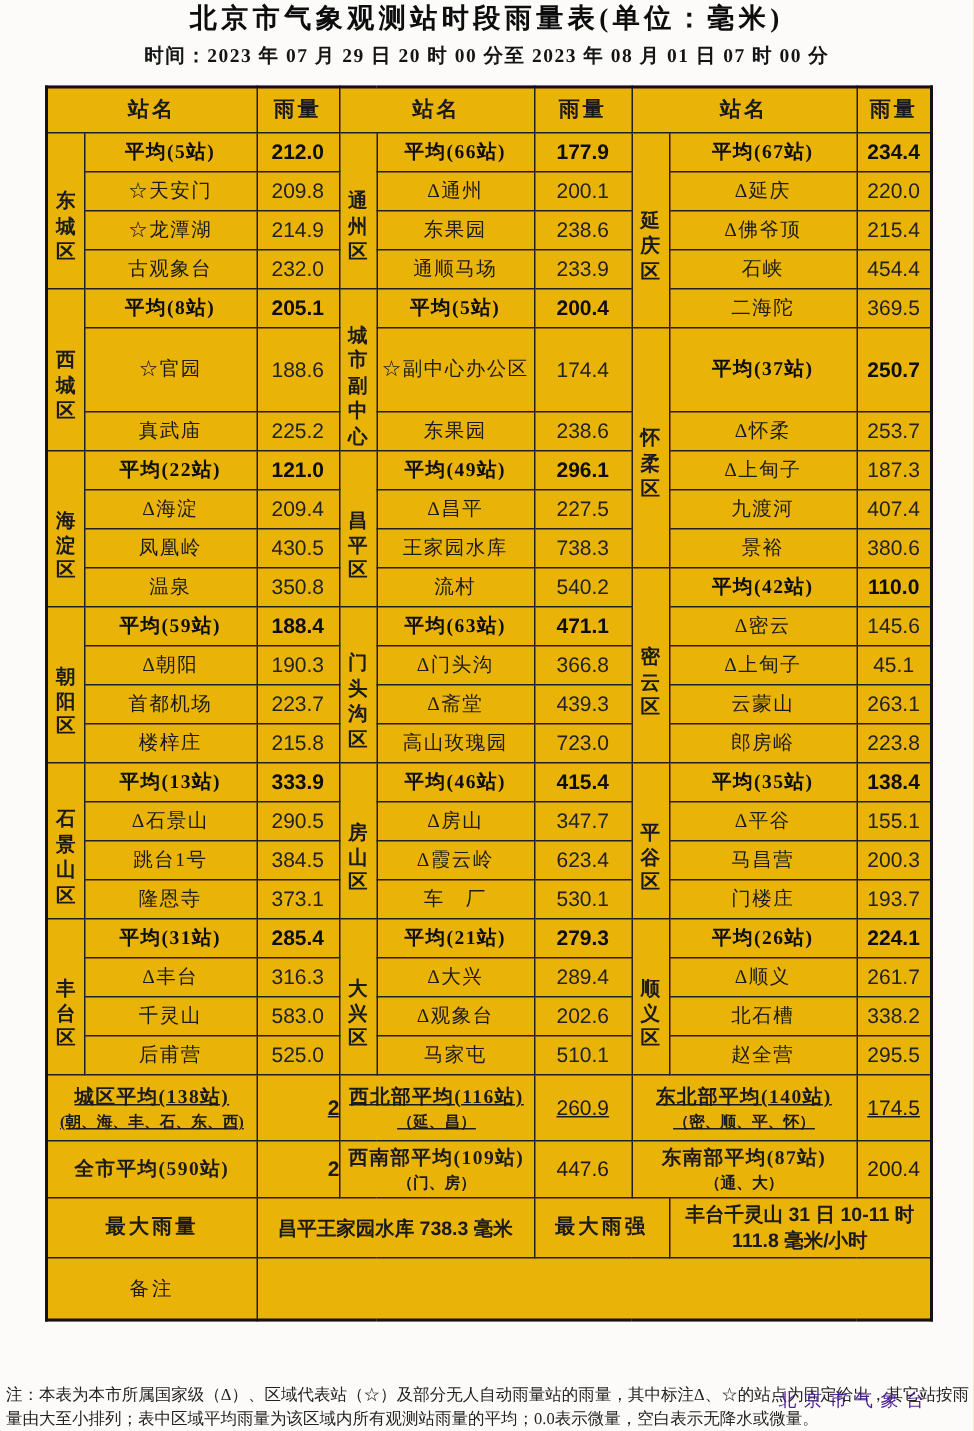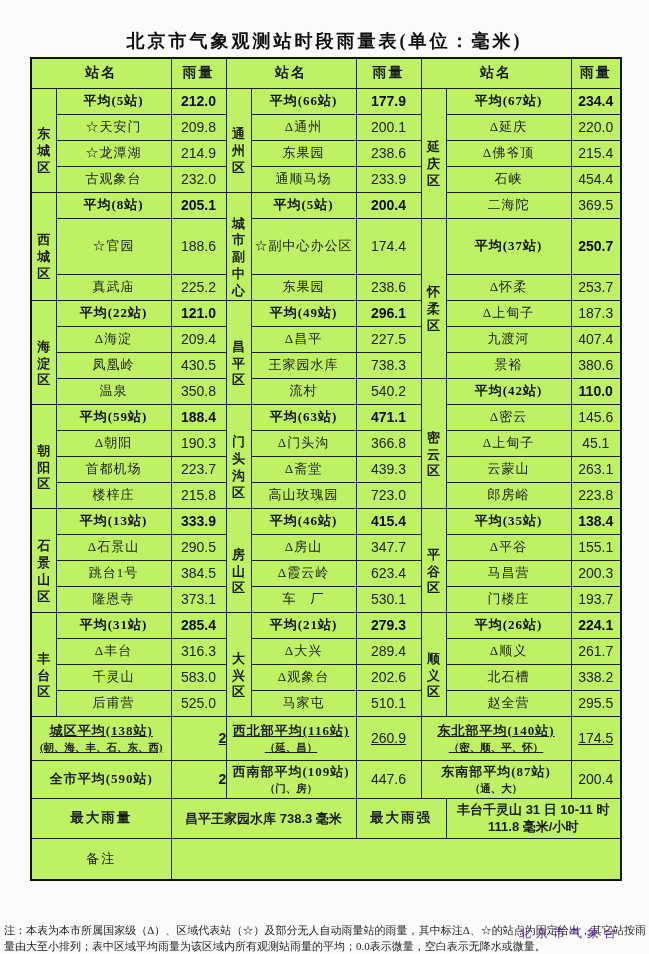--- a/index.html
+++ b/index.html
@@ -1,20 +1,20 @@
 <!DOCTYPE html>
 <html><head>
 <meta charset="utf-8">
 <style>
   * { margin: 0; padding: 0; box-sizing: border-box; }
   body { width: 649px; height: 954px; background: #ffffff; font-family: "Liberation Serif", serif; color: #1b1b1b; }
   .page { position: relative; width: 649px; height: 954px; background: #fcfbfa; overflow: hidden; }
-  .title { text-align: center; padding-top: 10px; font-size: 18px; font-weight: bold; letter-spacing: 3px; color: #0d0d0d; margin-top: 19px; }
+  .title { text-align: center; padding-top: 0; font-size: 18px; font-weight: bold; letter-spacing: 3px; color: #0d0d0d; }
   .subtitle { text-align: center; margin-top: 4px; font-size: 13px; font-weight: bold; letter-spacing: 1px; color: #141414; }
-  table.rain { position: absolute; left: 30px; top: 57px; width: 590px; border-collapse: collapse; table-layout: fixed; background: #bef264; }
+  table.rain { position: absolute; left: 30px; top: 57px; width: 590px; border-collapse: collapse; table-layout: fixed; background: #eab308; }
   table.rain td, table.rain th { border: 1px solid #202020; text-align: center; vertical-align: middle; overflow: hidden; }
   table.rain { border: 2px solid #121212; }
   th.hd { height: 30px; font-size: 14px; font-weight: bold; letter-spacing: 2px; }
   td.rg { font-weight: bold; font-size: 13px; padding: 0; }
   td.rg .vstack { display: inline-block; width: 15px; word-break: break-all; line-height: 1.3; letter-spacing: 0; margin-top: 23px; }
   td.st { height: 26px; font-size: 13px; letter-spacing: 1px; }
   td.val { font-family: "Liberation Sans", sans-serif; font-size: 14px; color: #222; }
   td.avg { font-weight: bold; color: #0e0e0e; }
   tr.sumA td { height: 44px; text-decoration: underline; }
   tr.sumB td { height: 38px; }
@@ -28,20 +28,21 @@
   tr.remarkrow td { height: 42px; }
   td.remarklabel { font-size: 13px; letter-spacing: 2px; }
   .note { position: absolute; left: 4px; top: 893px; width: 642px; font-size: 11px; line-height: 1.45; text-align: justify; color: #222; margin-top: 30px; }
   .signature { position: absolute; right: 28px; top: 925px; font-size: 12px; letter-spacing: 5px; color: #4c1d95; }
 </style>
 </head>
 <body>
 
 <div class="page">
   <div class="title">北京市气象观测站时段雨量表(单位：毫米)</div>
+  <div class="subtitle">时间：2023 年 07 月 29 日 20 时 00 分至 2023 年 08 月 01 日 07 时 00 分</div>
 
   <table class="rain">
     <colgroup>
       <col style="width:25px">
         <col style="width:115px">
         <col style="width:55px">
       <col style="width:25px">
         <col style="width:105px">
         <col style="width:65px">
       <col style="width:25px">

